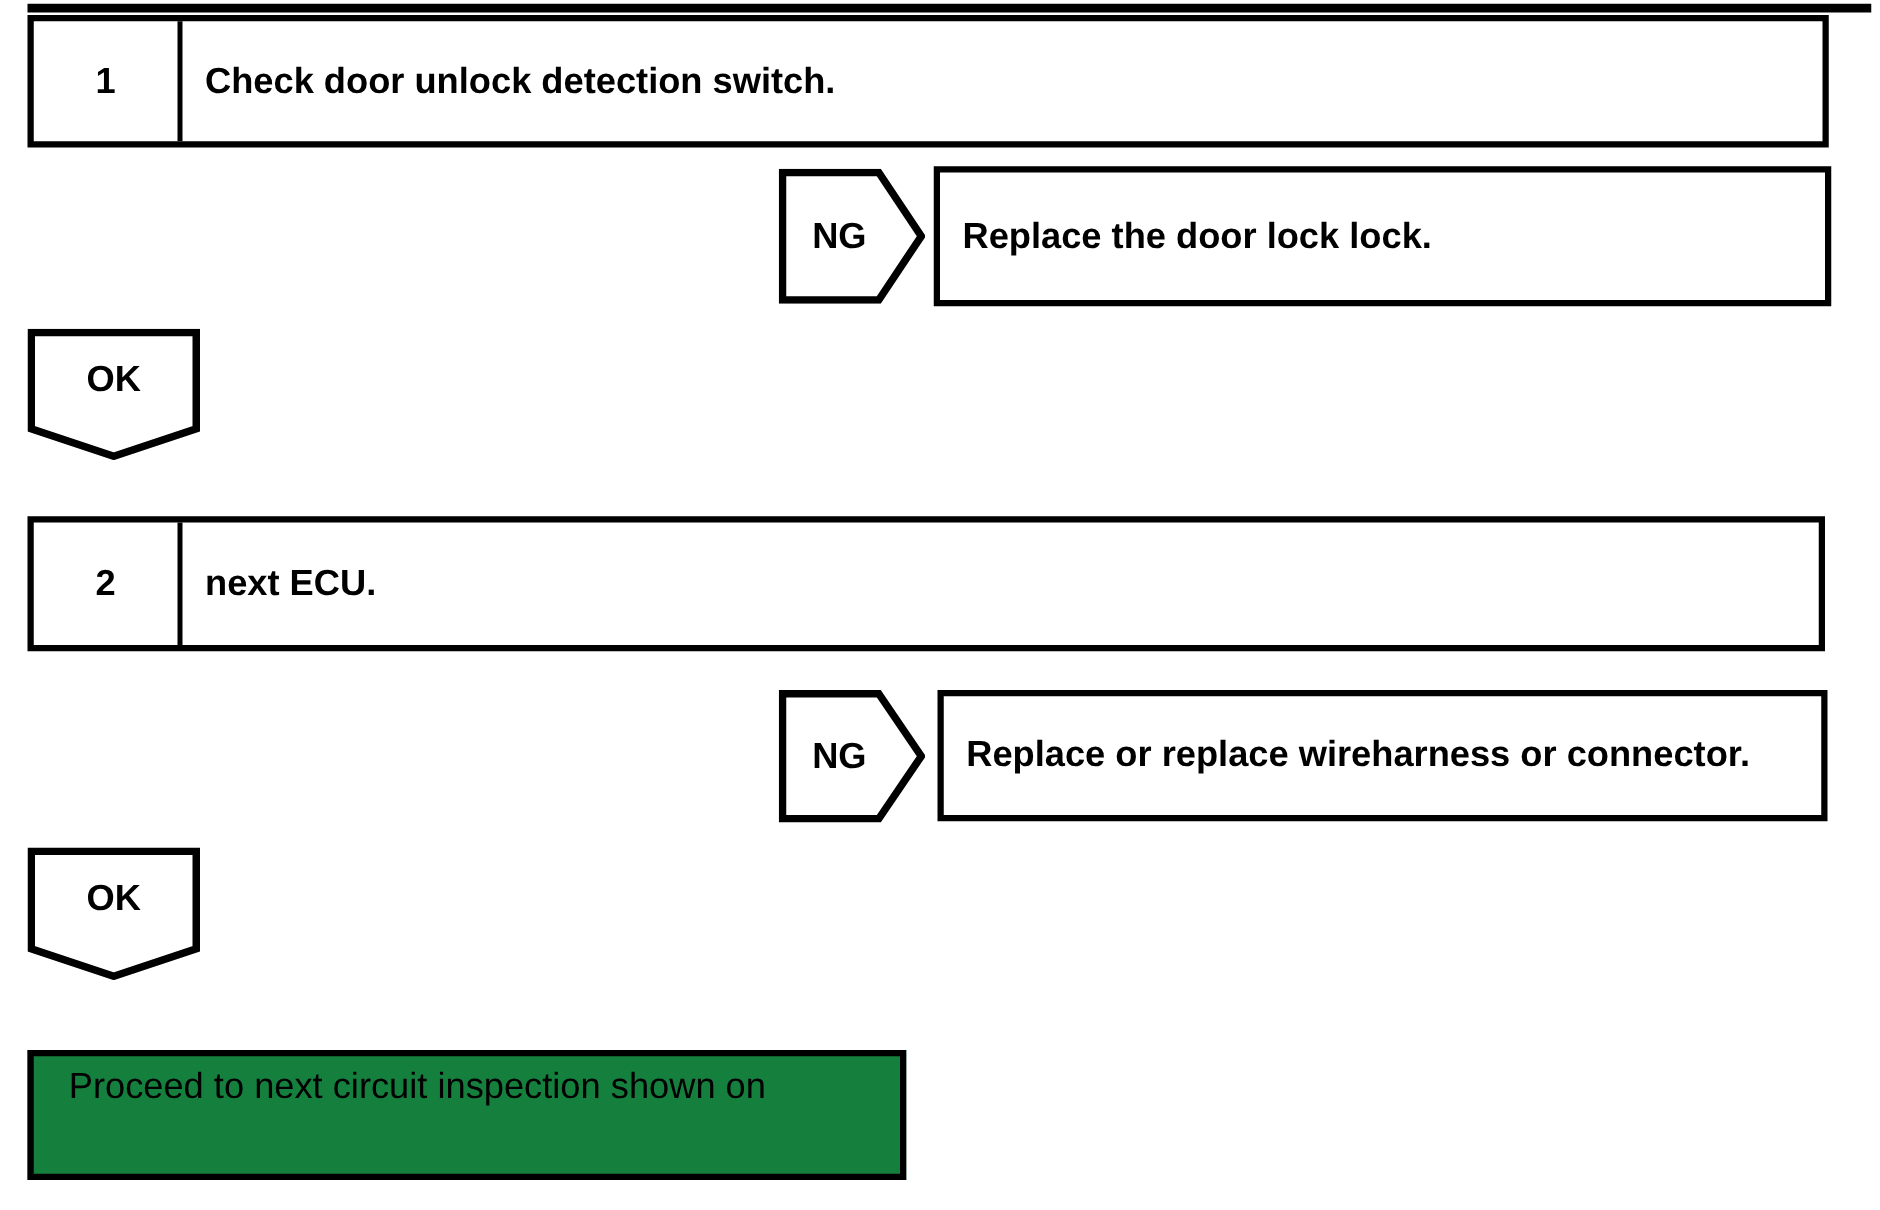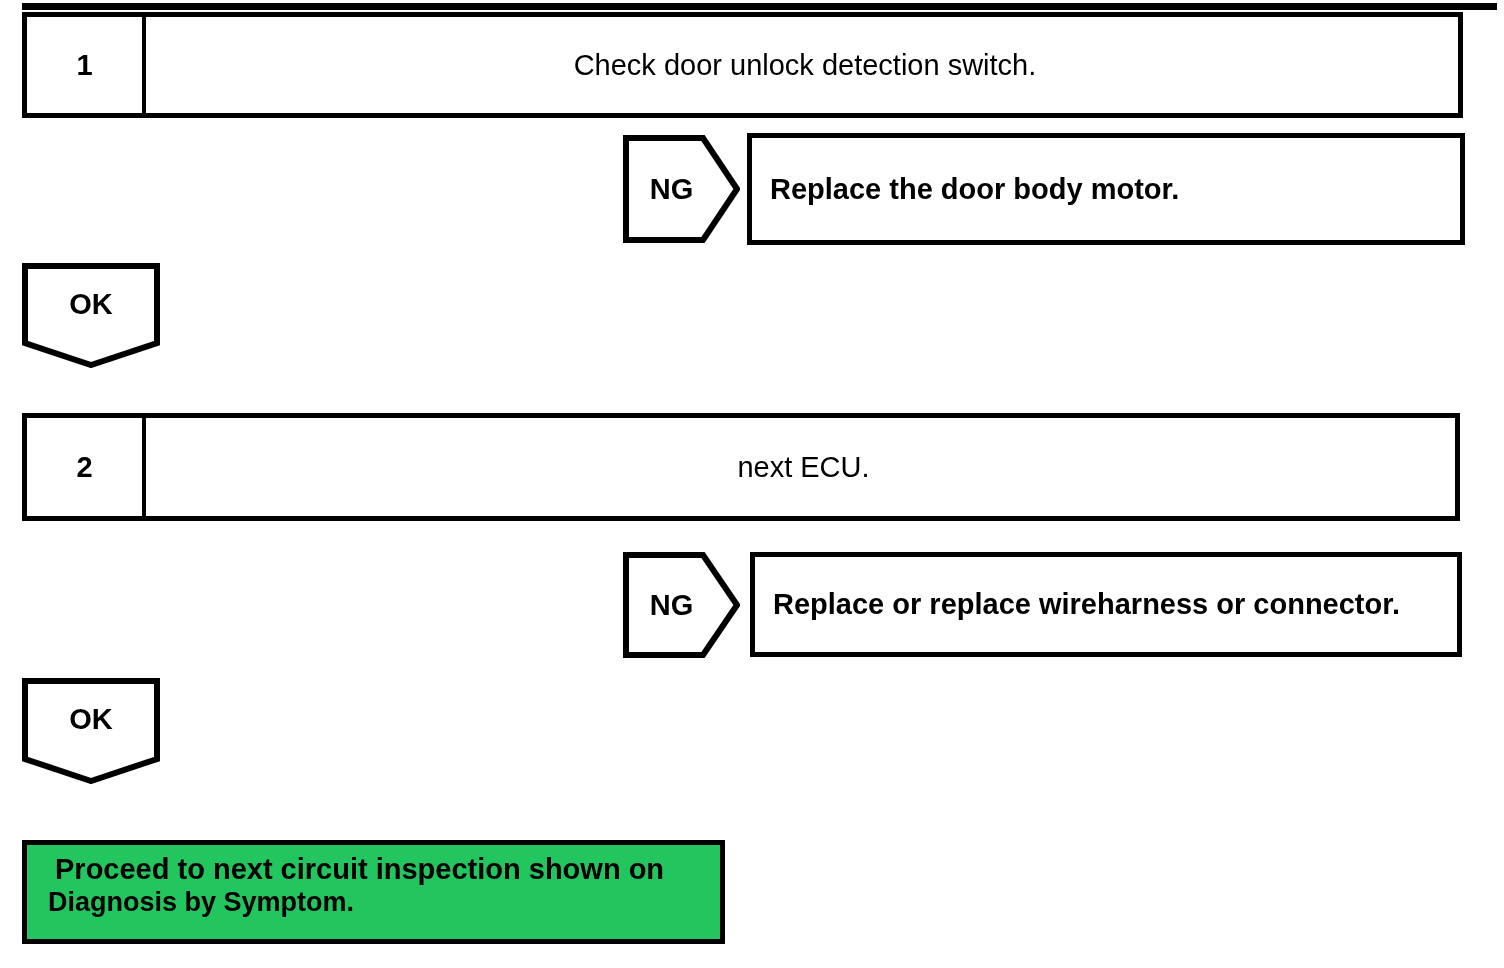--- a/index.html
+++ b/index.html
@@ -36,24 +36,23 @@
     justify-content: center;
     font-weight: 700;
     font-size: 29px;
   }
   .instr-cell {
     flex: 1;
     display: flex;
     flex-direction: column;
     justify-content: center;
     padding: 0 12px 0 18px;
-    font-weight: 400;
+    font-weight: 700;
     font-size: 29px;
     line-height: 34px;
-    text-align: center;
   }
 
   .action-box {
     border: 5px solid #000000;
     display: flex;
     align-items: center;
     padding-left: 18px;
     font-weight: 700;
     font-size: 29px;
     background: #ffffff;
@@ -67,22 +66,22 @@
     align-items: center;
     justify-content: center;
     font-weight: 700;
     font-size: 29px;
   }
   .ng-lbl { left: 0; top: 0; width: 97px; height: 100%; }
   .ok-lbl { left: 0; top: 0; width: 100%; height: 82px; }
 
   .terminal-box {
     border: 5px solid #000000;
-    background: #22c55e;
-    font-weight: 700;
+    background: #15803d;
+    font-weight: 400;
     padding-top: 8px;
   }
   .terminal-line1 {
     margin-left: 28px;
     font-size: 29px;
     line-height: 33px;
   }
   .terminal-line2 {
     margin-left: 21px;
     font-size: 27px;
@@ -104,21 +103,21 @@
   </div>
 
   <div class="abs connector" style="left:623px; top:135px; width:117px; height:108px;">
     <svg width="117" height="108" viewBox="0 0 117 108">
       <polygon points="3,3 80,3 114,54 80,105 3,105" fill="#ffffff" stroke="#000000" stroke-width="6" stroke-linejoin="miter"></polygon>
     </svg>
     <span class="lbl ng-lbl">NG</span>
   </div>
 
   <div class="abs action-box" style="left:747px; top:133px; width:718px; height:112px;">
-    <div>Replace the door body motor.</div>
+    <div>Replace the door lock lock.</div>
   </div>
 
   <div class="abs connector" style="left:22px; top:263px; width:138px; height:105px;">
     <svg width="138" height="105" viewBox="0 0 138 105">
       <polygon points="3,3 135,3 135,80 69,102 3,80" fill="#ffffff" stroke="#000000" stroke-width="6" stroke-linejoin="miter"></polygon>
     </svg>
     <span class="lbl ok-lbl">OK</span>
   </div>
 
   <div class="abs step-box" style="left:22px; top:413px; width:1438px; height:108px;">
@@ -141,16 +140,15 @@
 
   <div class="abs connector" style="left:22px; top:678px; width:138px; height:106px;">
     <svg width="138" height="106" viewBox="0 0 138 106">
       <polygon points="3,3 135,3 135,81 69,103 3,81" fill="#ffffff" stroke="#000000" stroke-width="6" stroke-linejoin="miter"></polygon>
     </svg>
     <span class="lbl ok-lbl">OK</span>
   </div>
 
   <div class="abs terminal-box" style="left:22px; top:840px; width:703px; height:104px;">
     <div class="terminal-line1">Proceed to next circuit inspection shown on</div>
-    <div class="terminal-line2">Diagnosis by Symptom.</div>
   </div>
 
 </div>
 
 </body></html>

